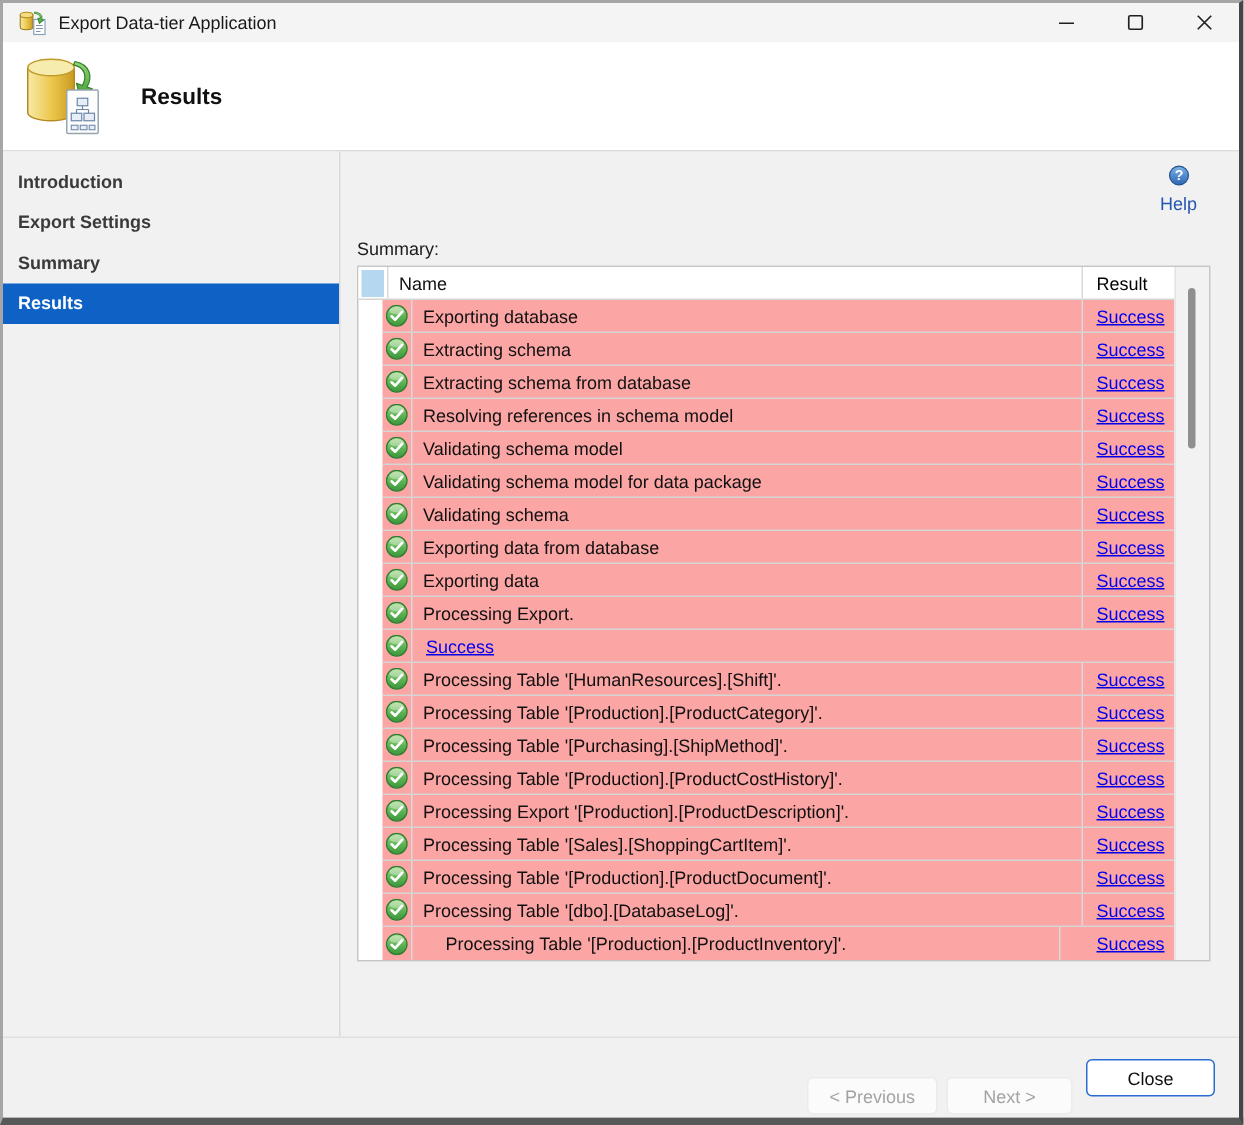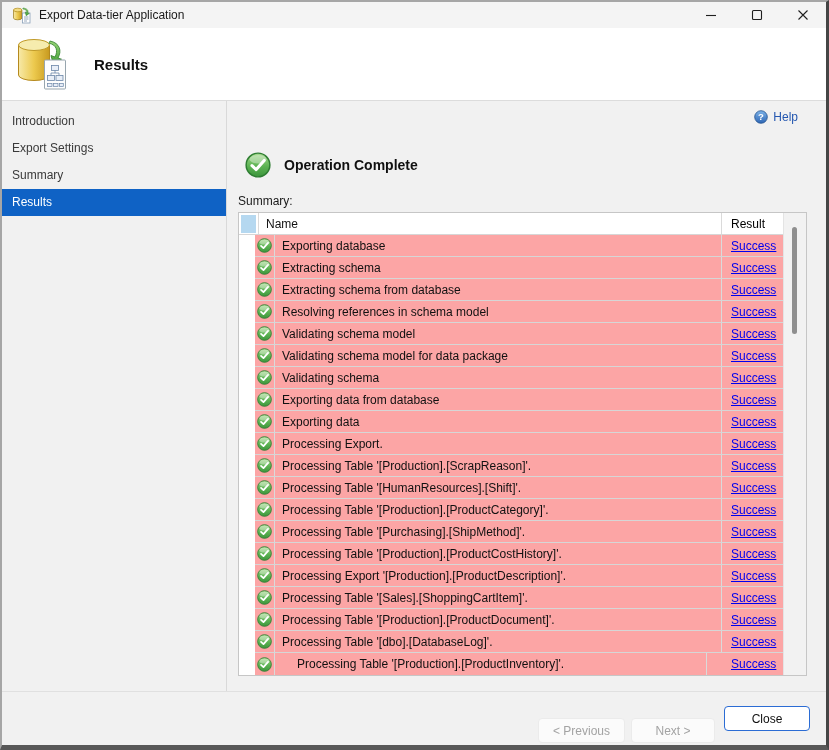--- a/index.html
+++ b/index.html
@@ -20,26 +20,26 @@
   .win-controls{ display:flex; height:100%; }
   .win-btn{ width:46px; display:flex; align-items:center; justify-content:center; cursor:default; }
 
   
   .header{ height:73px; background:#ffffff; border-bottom:1px solid #dcdcdc; display:flex; align-items:center; padding-left:12px; flex:0 0 auto; box-sizing:border-box; }
   .header-title{ font-size:15px; font-weight:bold; color:#101010; margin-left:26px; }
 
   
   .body{ flex:1 1 auto; display:flex; min-height:0; }
   .sidebar{ width:225px; flex:0 0 auto; background:#f1f1f1; border-right:1px solid #d9d9d9; padding-top:7px; box-sizing:border-box; }
-  .side-item{ height:27px; line-height:27px; padding-left:10px; font-size:12px; color:#3a3a3a; cursor:default; white-space:nowrap; }
+  .side-item{ height:27px; line-height:27px; padding-left:10px; font-size:12px; color:#3a3a3a; cursor:default; white-space:nowrap;font-weight:bold; }
   .side-item.selected{ background:#0f62c5; color:#ffffff; }
 
   .content{ flex:1 1 auto; padding-left:11px; box-sizing:border-box; overflow:hidden; }
   .help-row{ text-align:right; padding:9px 28px 0 0; }
-  .help-link{ color:#2457b0; font-size:12px; text-decoration:none; display:inline-flex; align-items:center; gap:5px; }
+  .help-link{ color:#2457b0; font-size:12px; text-decoration:none; display:inline-flex; align-items:center; gap:5px;flex-direction:column; }
 
   .op-row{ display:flex; align-items:center; gap:13px; margin:24px 0 0 7px; }
   .op-title{ font-size:14px; font-weight:bold; color:#101010; }
   .summary-label{ font-size:12px; color:#1a1a1a; margin:16px 12px 4px 0; }
 
   
   .grid{ width:569px; height:464px; border:1px solid #c6c6c6; background:#ffffff; box-sizing:border-box; display:flex; }
   .cells{ flex:1 1 auto; min-width:0; }
   .hrow,.trow{ display:flex; height:22px; box-sizing:border-box; }
   .hrow{ border-bottom:1px solid #d6d6d6; background:#ffffff; }
@@ -164,26 +164,20 @@
     <div class="content">
       <div class="help-row">
         <a href="#" class="help-link">
           <svg width="14" height="14">
               <use href="#help-circle"></use>
             </svg>
           <span>Help</span>
         </a>
       </div>
 
-      <div class="op-row">
-        <svg width="26" height="26">
-            <use href="#check-circle"></use>
-          </svg>
-        <span class="op-title">Operation Complete</span>
-      </div>
 
       <div class="summary-label">Summary:</div>
 
       <div class="grid">
         <div class="cells">
           <div class="hrow">
             <div class="cell icon-cell">
                 <div class="hdr-swatch"></div>
               </div>
             <div class="cell name-cell">Name</div>
@@ -299,21 +293,20 @@
     <div class="cell result-cell">
                   <a href="#" class="success-link">Success</a>
                 </div>
   </div>
               <div class="trow">
     <div class="cell icon-cell">
       <svg width="15" height="15">
                     <use href="#check-circle"></use>
                   </svg>
     </div>
-    <div class="cell name-cell">Processing Table '[Production].[ScrapReason]'.</div>
     <div class="cell result-cell">
                   <a href="#" class="success-link">Success</a>
                 </div>
   </div>
               <div class="trow">
     <div class="cell icon-cell">
       <svg width="15" height="15">
                     <use href="#check-circle"></use>
                   </svg>
     </div>

